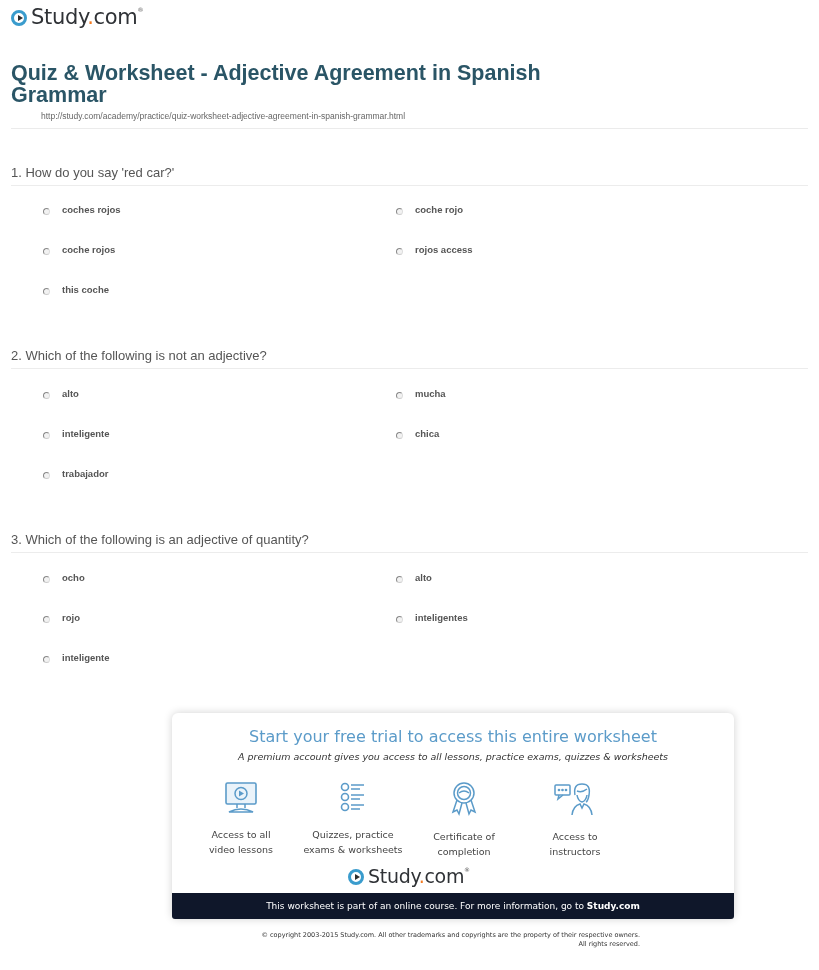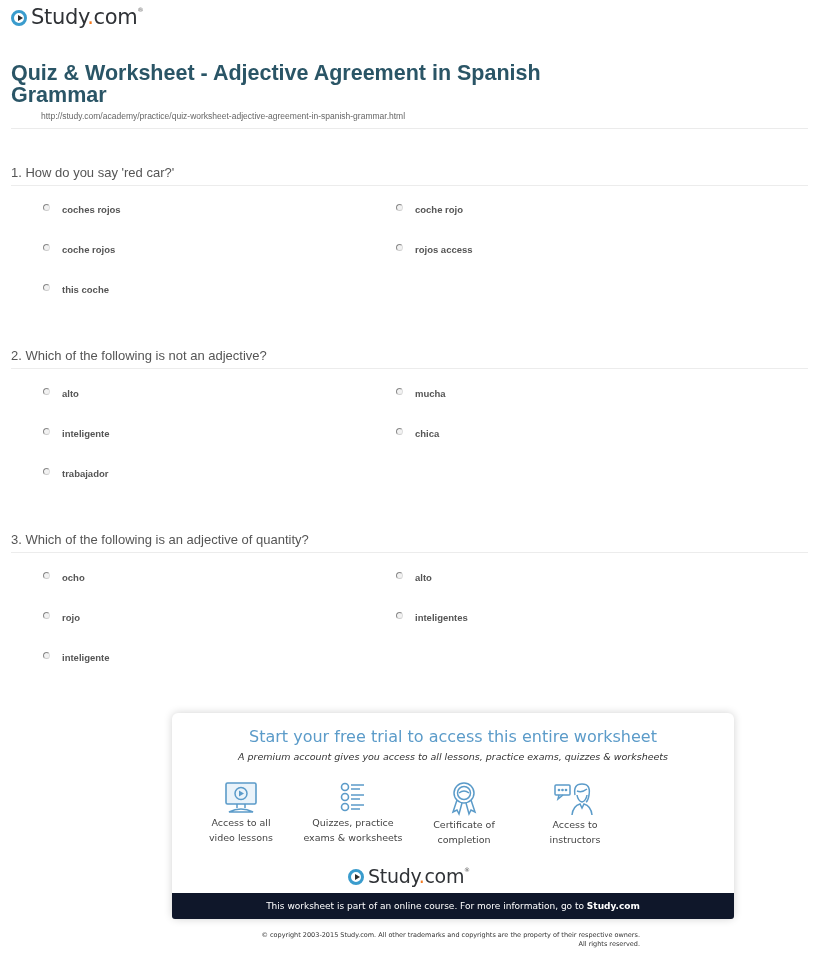--- a/index.html
+++ b/index.html
@@ -15,29 +15,29 @@
 
   #header-logo { left: 11px; top: 7px; }
 
   .page-title { position: absolute; left: 11px; top: 62px; width: 560px; font-family: "Liberation Sans", sans-serif; font-weight: bold; font-size: 21.5px; line-height: 22px; color: #2a5566; }
   .page-url { position: absolute; left: 25px; top: 111px; font-size: 8.5px; color: #666; margin-left: 16px; }
   .hr { position: absolute; left: 11px; right: 11px; height: 1px; background: #ebebeb; }
 
   .question { position: absolute; left: 11px; right: 11px; }
   .q-text { font-size: 13px; color: #555; padding-left: 0px; height: 20px; line-height: 20px; }
   .q-line { height: 1px; background: #ececec; margin-top: 2px; }
-  .opt { position: absolute; display: flex; align-items: flex-start; font-size: 9.5px; font-weight: bold; color: #555; }
+  .opt { position: absolute; display: flex; align-items: flex-end; font-size: 9.5px; font-weight: bold; color: #555; }
   .radio { width: 7px; height: 7px; border-radius: 50%; border: 1.5px solid #888; border-right-color: #ddd; border-bottom-color:#ccc; background: #f2f2f2; margin-right: 12px; }
 
   .promo { position: absolute; left: 172px; top: 713px; width: 562px; height: 206px; background: #fff; border-radius: 6px; box-shadow: 0 0 8px rgba(0,0,0,0.18); }
   .promo-title { position: absolute; top: 14px; left: 0; right: 0; text-align: center; font-family: "DejaVu Sans", sans-serif; font-size: 16px; color: #5b9bc9; }
   .promo-sub { position: absolute; top: 38px; left: 0; right: 0; text-align: center; font-family: "DejaVu Sans", sans-serif; font-size: 9.5px; color: #333; font-style: italic; }
   .feature { position: absolute; top: 68px; width: 110px; text-align: center; }
   .feature svg { display: block; margin: 0 auto; }
-  .feature .f-label { margin-top: 0; font-family: "DejaVu Sans", sans-serif; font-size: 9.5px; line-height: 15px; color: #444; white-space: pre-line; }
+  .feature .f-label { margin-top: 12px; font-family: "DejaVu Sans", sans-serif; font-size: 9.5px; line-height: 15px; color: #444; white-space: pre-line; }
   #promo-logo { left: 176px; top: 154px; }
   #promo-logo .word { font-size: 19px; }
   .promo-bar { position: absolute; left: 0; right: 0; top: 180px; height: 26px; background: #0f172a; border-radius: 0 0 3px 3px; color: #fff; font-family: "DejaVu Sans", sans-serif; font-size: 9px; text-align: center; line-height: 26px; }
   .promo-bar b { font-weight: bold; }
 
   .copyright { position: absolute; top: 931px; left: 180px; width: 460px; text-align: right; font-family: "DejaVu Sans", sans-serif; font-size: 6.5px; line-height: 9px; color: #333; }
 </style>
 </head>
 <body>
 

